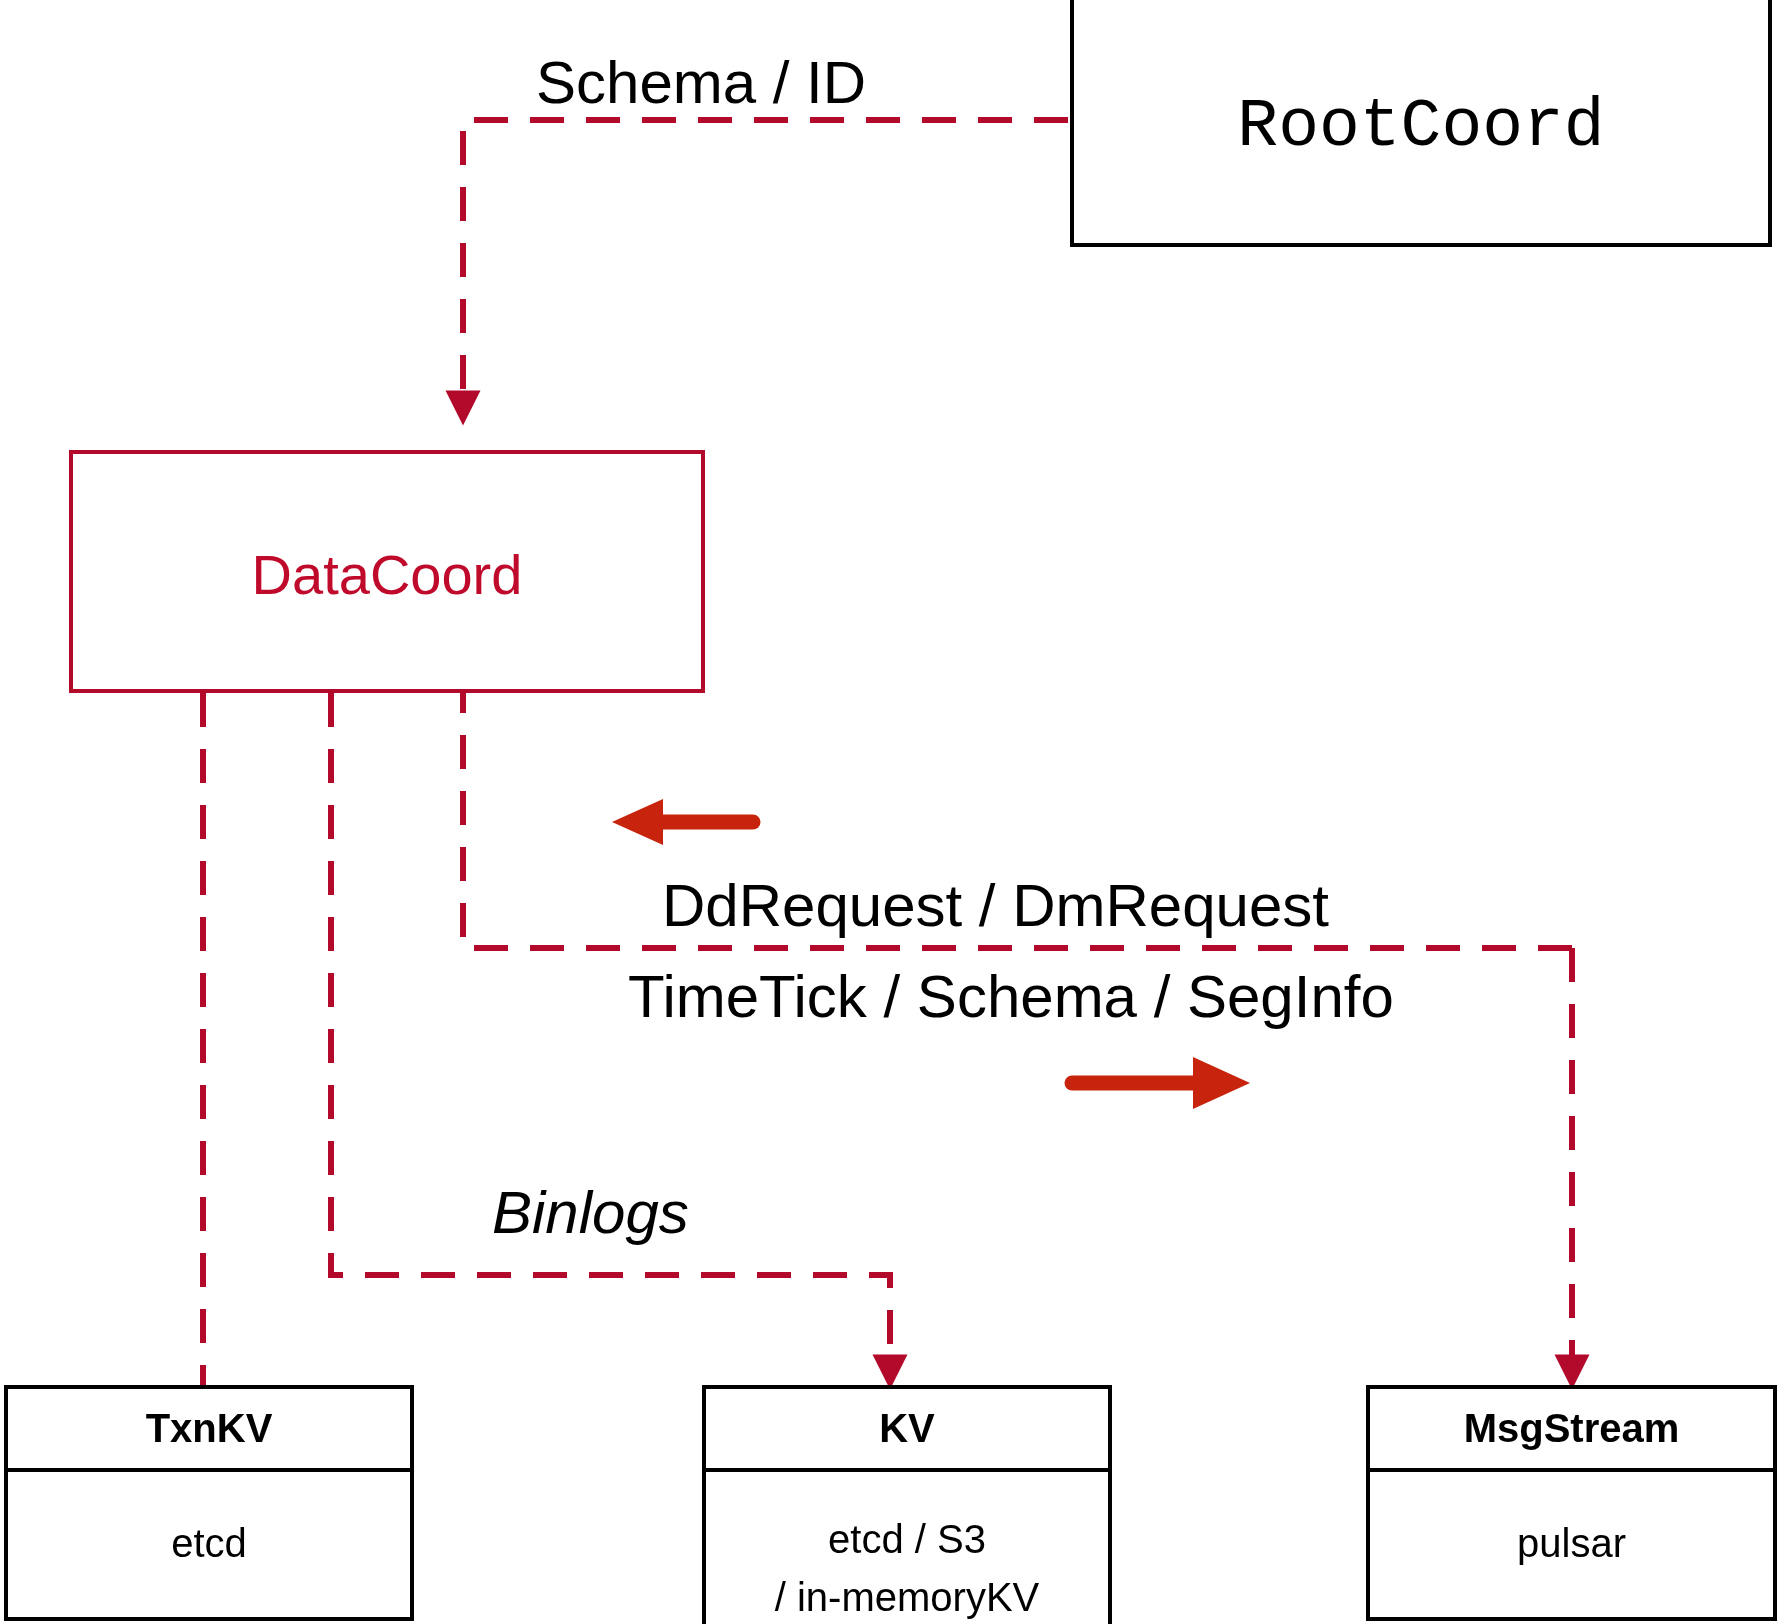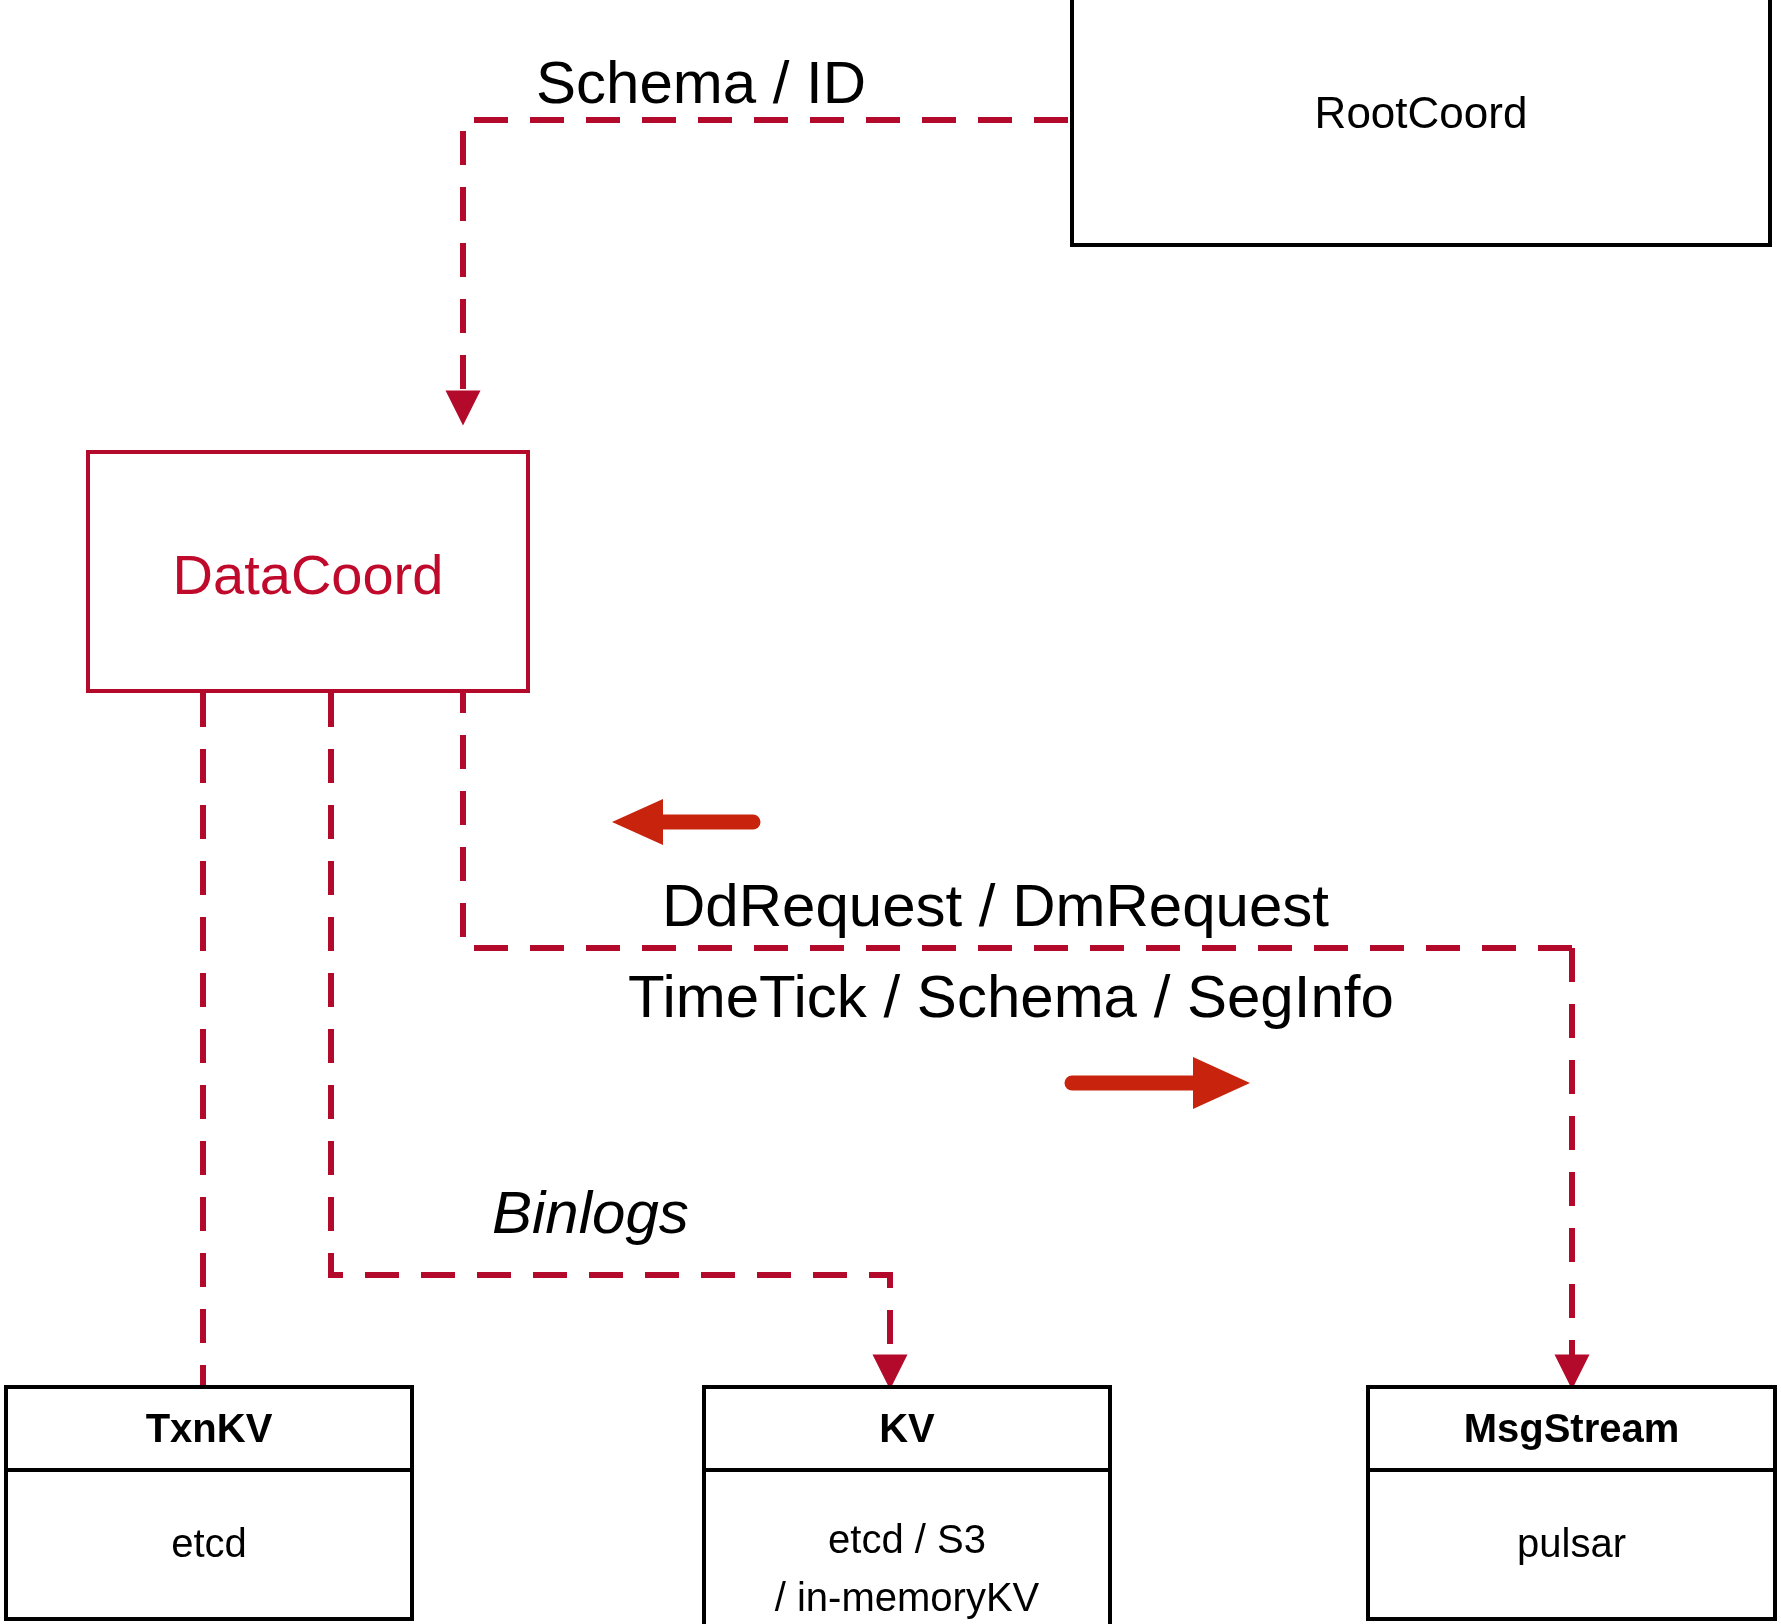--- a/index.html
+++ b/index.html
@@ -32,23 +32,24 @@
   .node-black {
     border: 4px solid #000000;
   }
   .node-red {
     border: 4px solid #B3092B;
   }
   .node-title-plain {
     position: absolute;
     width: 100%;
     text-align: center;
-    font-size: 44px;
+    font-size: 68px;
     color: #000000;
     white-space: nowrap;
+    font-family: Liberation Mono, monospace;
   }
   .node-title-red {
     position: absolute;
     width: 100%;
     text-align: center;
     font-size: 56px;
     color: #C00A2C;
     white-space: nowrap;
   }
   .kv-header {
@@ -124,21 +125,21 @@
     <g>
       <line x1="1072" y1="1083" x2="1198" y2="1083" stroke="#C8230C" stroke-width="15" stroke-linecap="round"></line>
       <path d="M 1250 1083 L 1193 1057 L 1193 1109 z" fill="#C8230C"></path>
     </g>
   </svg>
 
   <div class="node-box node-black" style="left:1070px; top:-8px; width:702px; height:255px;">
     <div class="node-title-plain" style="top:92px;">RootCoord</div>
   </div>
 
-  <div class="node-box node-red" style="left:86px; top:450px; width:444px; height:243px;">
+  <div class="node-box node-red" style="left:69px; top:450px; width:636px; height:243px;">
     <div class="node-title-red" style="top:88px;">DataCoord</div>
   </div>
 
   <div class="node-box node-black" style="left:4px; top:1385px; width:410px; height:236px;">
     <div class="kv-header">TxnKV</div>
     <div class="kv-body">
       <div>etcd</div>
     </div>
   </div>
 

